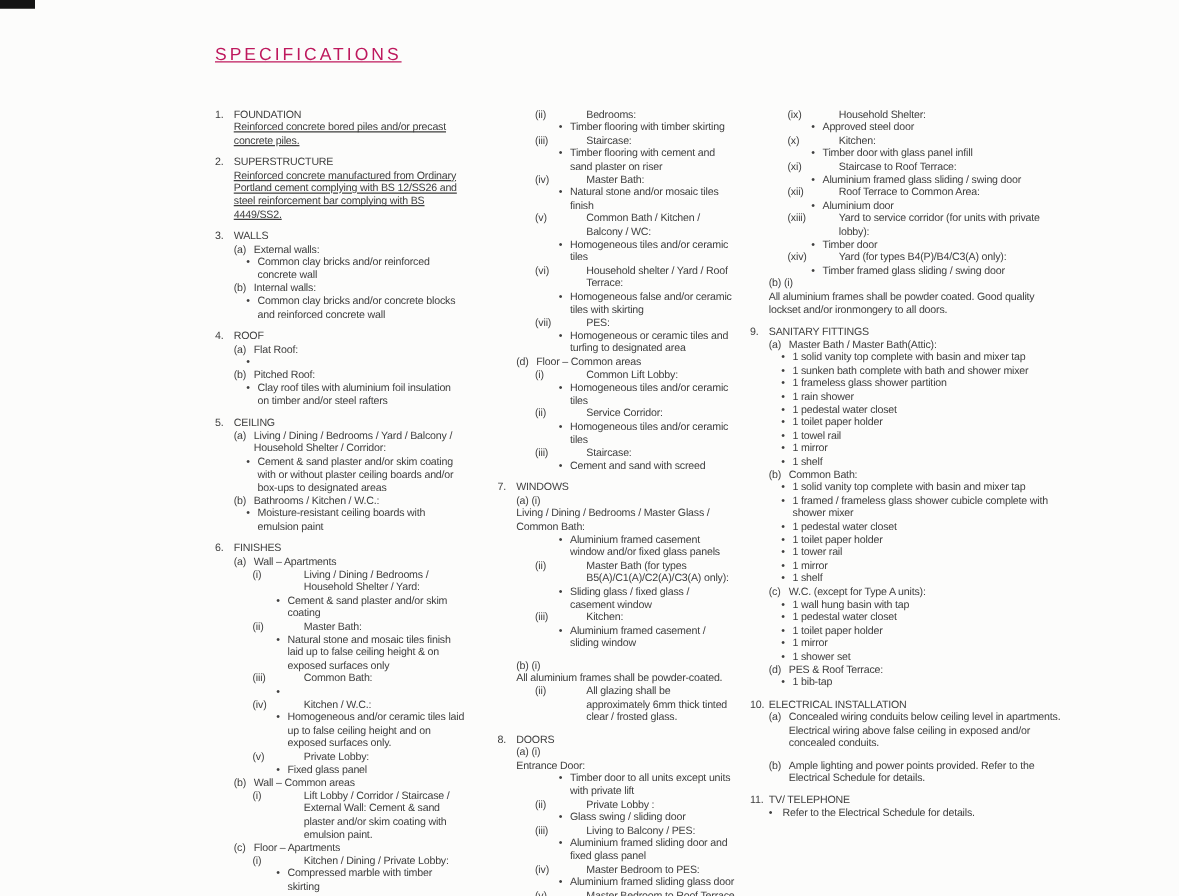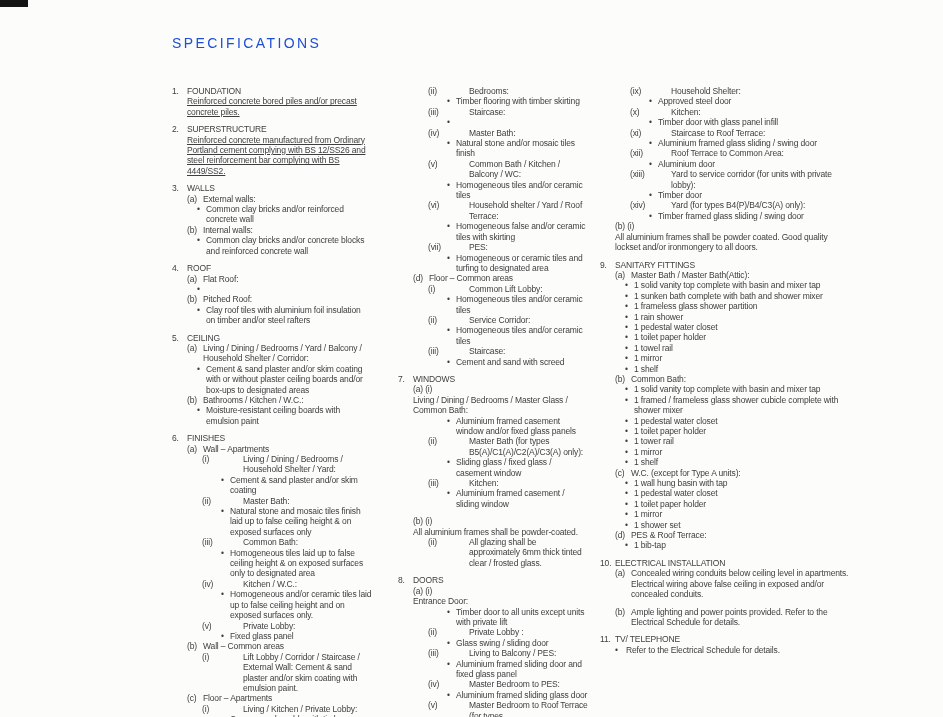--- a/index.html
+++ b/index.html
@@ -32,21 +32,21 @@
   .ln-rb {padding-left:49px;} .ln-rb .lb{width:9px;}
   .ln-d  {padding-left:15px;flex-direction:column;} .ln-d  .lb{width:34px;}
   .ln-hb {padding-left:15px;} .ln-hb .lb{width:11px;}
   .ln-gap{height:7px;}
 </style>
 </head>
 <body style="background: rgb(252, 252, 251); color: rgb(62, 62, 62);">
 
 <div class="scan-artifact"></div>
 
-<div class="page-title" style="color: #1d4ed8;">SPECIFICATIONS</div>
+<div class="page-title" style="color: #be185d; text-decoration: underline;">SPECIFICATIONS</div>
 
 <div class="col" id="col0">
     <div class="ln ln-h">
       <span class="lb">1.</span>
       <span class="tx">FOUNDATION</span>
     </div>
     <div class="ln ln-p">
       <span class="tx">Reinforced concrete bored piles and/or precast concrete piles.</span>
     </div>
     <div class="ln-gap"></div>
@@ -143,21 +143,20 @@
     <div class="ln ln-rb">
       <span class="lb">•</span>
       <span class="tx">Natural stone and mosaic tiles finish laid up to false ceiling height &amp; on exposed surfaces only</span>
     </div>
     <div class="ln ln-r">
       <span class="lb">(iii)</span>
       <span class="tx">Common Bath:</span>
     </div>
     <div class="ln ln-rb">
       <span class="lb">•</span>
-      <span class="tx">Homogeneous tiles laid up to false ceiling height &amp; on exposed surfaces only to designated area</span>
     </div>
     <div class="ln ln-r">
       <span class="lb">(iv)</span>
       <span class="tx">Kitchen / W.C.:</span>
     </div>
     <div class="ln ln-rb">
       <span class="lb">•</span>
       <span class="tx">Homogeneous and/or ceramic tiles laid up to false ceiling height and on exposed surfaces only.</span>
     </div>
     <div class="ln ln-r">
@@ -175,21 +174,21 @@
     <div class="ln ln-r">
       <span class="lb">(i)</span>
       <span class="tx">Lift Lobby / Corridor / Staircase / External Wall: Cement &amp; sand plaster and/or skim coating with emulsion paint.</span>
     </div>
     <div class="ln ln-a">
       <span class="lb">(c)</span>
       <span class="tx">Floor – Apartments</span>
     </div>
     <div class="ln ln-r">
       <span class="lb">(i)</span>
-      <span class="tx">Living / Kitchen / Private Lobby:</span>
+      <span class="tx">Kitchen / Dining / Private Lobby:</span>
     </div>
     <div class="ln ln-rb">
       <span class="lb">•</span>
       <span class="tx">Compressed marble with timber skirting</span>
     </div>
   </div>
 <div class="col" id="col1">
     <div class="ln ln-r">
       <span class="lb">(ii)</span>
       <span class="tx">Bedrooms:</span>
@@ -197,20 +196,21 @@
     <div class="ln ln-rb">
       <span class="lb">•</span>
       <span class="tx">Timber flooring with timber skirting</span>
     </div>
     <div class="ln ln-r">
       <span class="lb">(iii)</span>
       <span class="tx">Staircase:</span>
     </div>
     <div class="ln ln-rb">
       <span class="lb">•</span>
+      <span class="tx">Timber flooring with cement and sand plaster on riser</span>
     </div>
     <div class="ln ln-r">
       <span class="lb">(iv)</span>
       <span class="tx">Master Bath:</span>
     </div>
     <div class="ln ln-rb">
       <span class="lb">•</span>
       <span class="tx">Natural stone and/or mosaic tiles finish</span>
     </div>
     <div class="ln ln-r">

